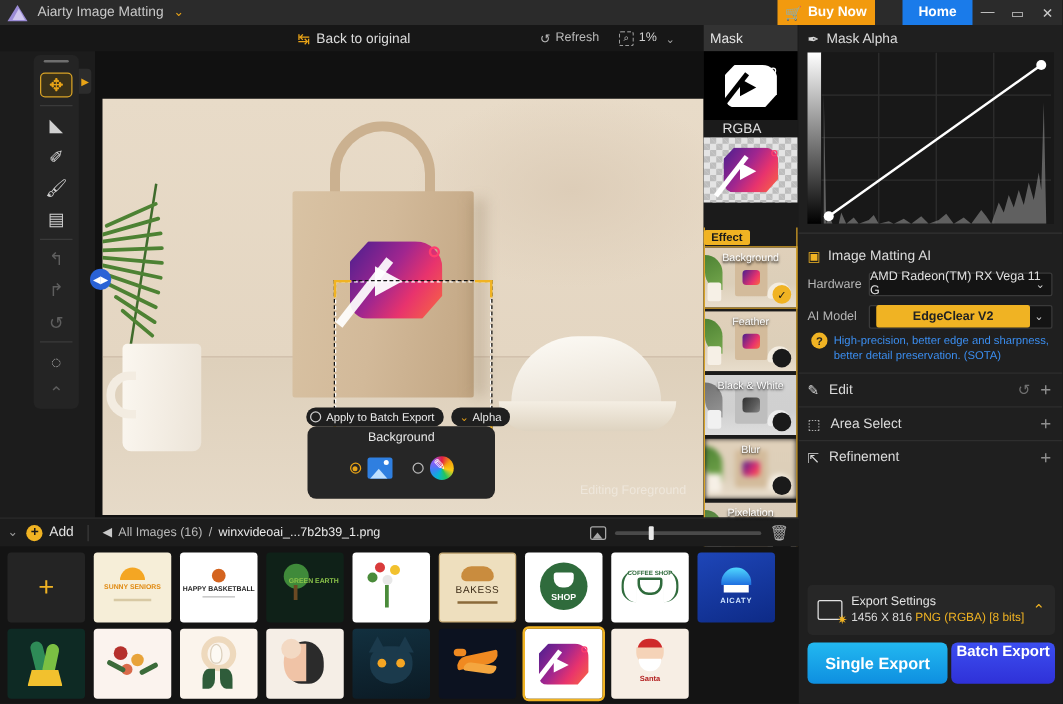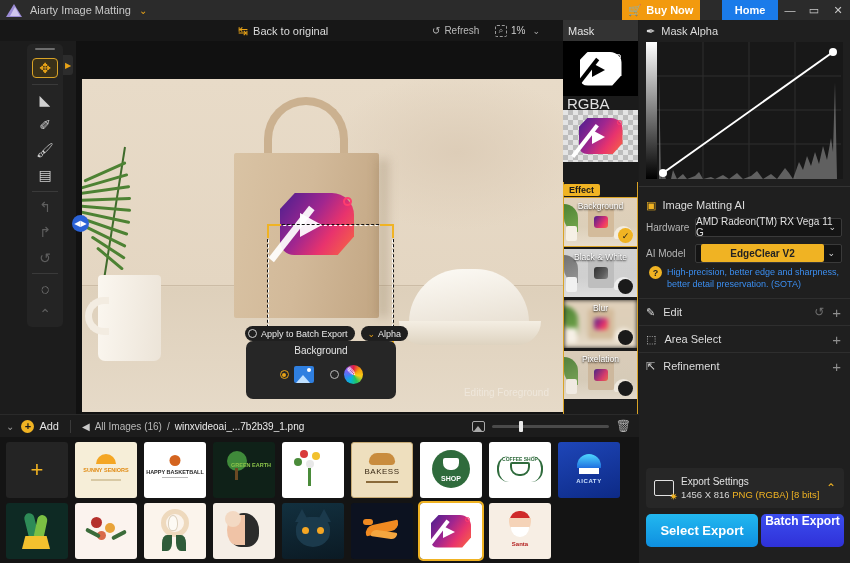--- a/index.html
+++ b/index.html
@@ -227,21 +227,21 @@
   .sw-color:after{content:"✎"; position:absolute; left:3px; top:0px; font-size:12px; color:#fff;}
 
   
   .fx-col {
     position:absolute; left:563px; top:41px; width:75px; height:373px;
     background:#1b1b1b;
   }
   .fx-mask-thumb { width:75px; height:55px; background:#000;
      display:flex; align-items:center; justify-content:center; }
   .fx-label {
-    height:14px; font-size:15px; color:#e0e0e0; padding-left:4px; display:flex; align-items:center;
+    height:14px; font-size:11px; color:#e0e0e0; padding-left:15px; display:flex; align-items:center;
     background:#1b1b1b;
   }
   .fx-rgba-thumb {
     width:75px; height:52px;
     background-image:
       linear-gradient(45deg,#bdbdbd 25%,transparent 25%,transparent 75%,#bdbdbd 75%),
       linear-gradient(45deg,#bdbdbd 25%,#e4e4e4 25%,#e4e4e4 75%,#bdbdbd 75%);
     background-size:10px 10px; background-position:0 0,5px 5px;
     display:flex; align-items:center; justify-content:center;
   }
@@ -543,20 +543,31 @@
       <div class="fx-item sel">
         <div class="fx-scene">
             <div class="mini-leaf"></div>
             <div class="mini-mug"></div>
           <div class="mini-bag"></div>
             <div class="mini-logo"></div>
             <div class="mini-cap"></div>
           </div>
         <div class="cap-txt">Background</div>
         <div class="fx-badge on">✓</div>
+      </div>
+      <div class="fx-item">
+        <div class="fx-scene">
+            <div class="mini-leaf"></div>
+            <div class="mini-mug"></div>
+          <div class="mini-bag"></div>
+            <div class="mini-logo"></div>
+            <div class="mini-cap"></div>
+          </div>
+        <div class="cap-txt">Feather</div>
+        <div class="fx-badge"></div>
       </div>
       <div class="fx-item fx-bw">
         <div class="fx-scene">
             <div class="mini-leaf"></div>
             <div class="mini-mug"></div>
           <div class="mini-bag"></div>
             <div class="mini-logo"></div>
             <div class="mini-cap"></div>
           </div>
         <div class="cap-txt">Black &amp; White</div>
@@ -676,21 +687,21 @@
       <div class="exp-txt2">
         <span>1456 X 816</span>
         <span class="exp-fmt">PNG (RGBA) [8 bits]</span>
       </div>
     </div>
     <span class="exp-chev">⌃</span>
   </div>
 
   <div class="btn-row">
     <div class="btn-single">
-      <span>Select Export</span>
+      <span>Single Export</span>
     </div>
     <div class="btn-batch">
       <span>Batch Export</span>
     </div>
   </div>
 
   <div class="strip-bar">
     <span class="chev-dbl">⌄</span>
     <div class="add-btn">
       <span class="add-circle">+</span>

